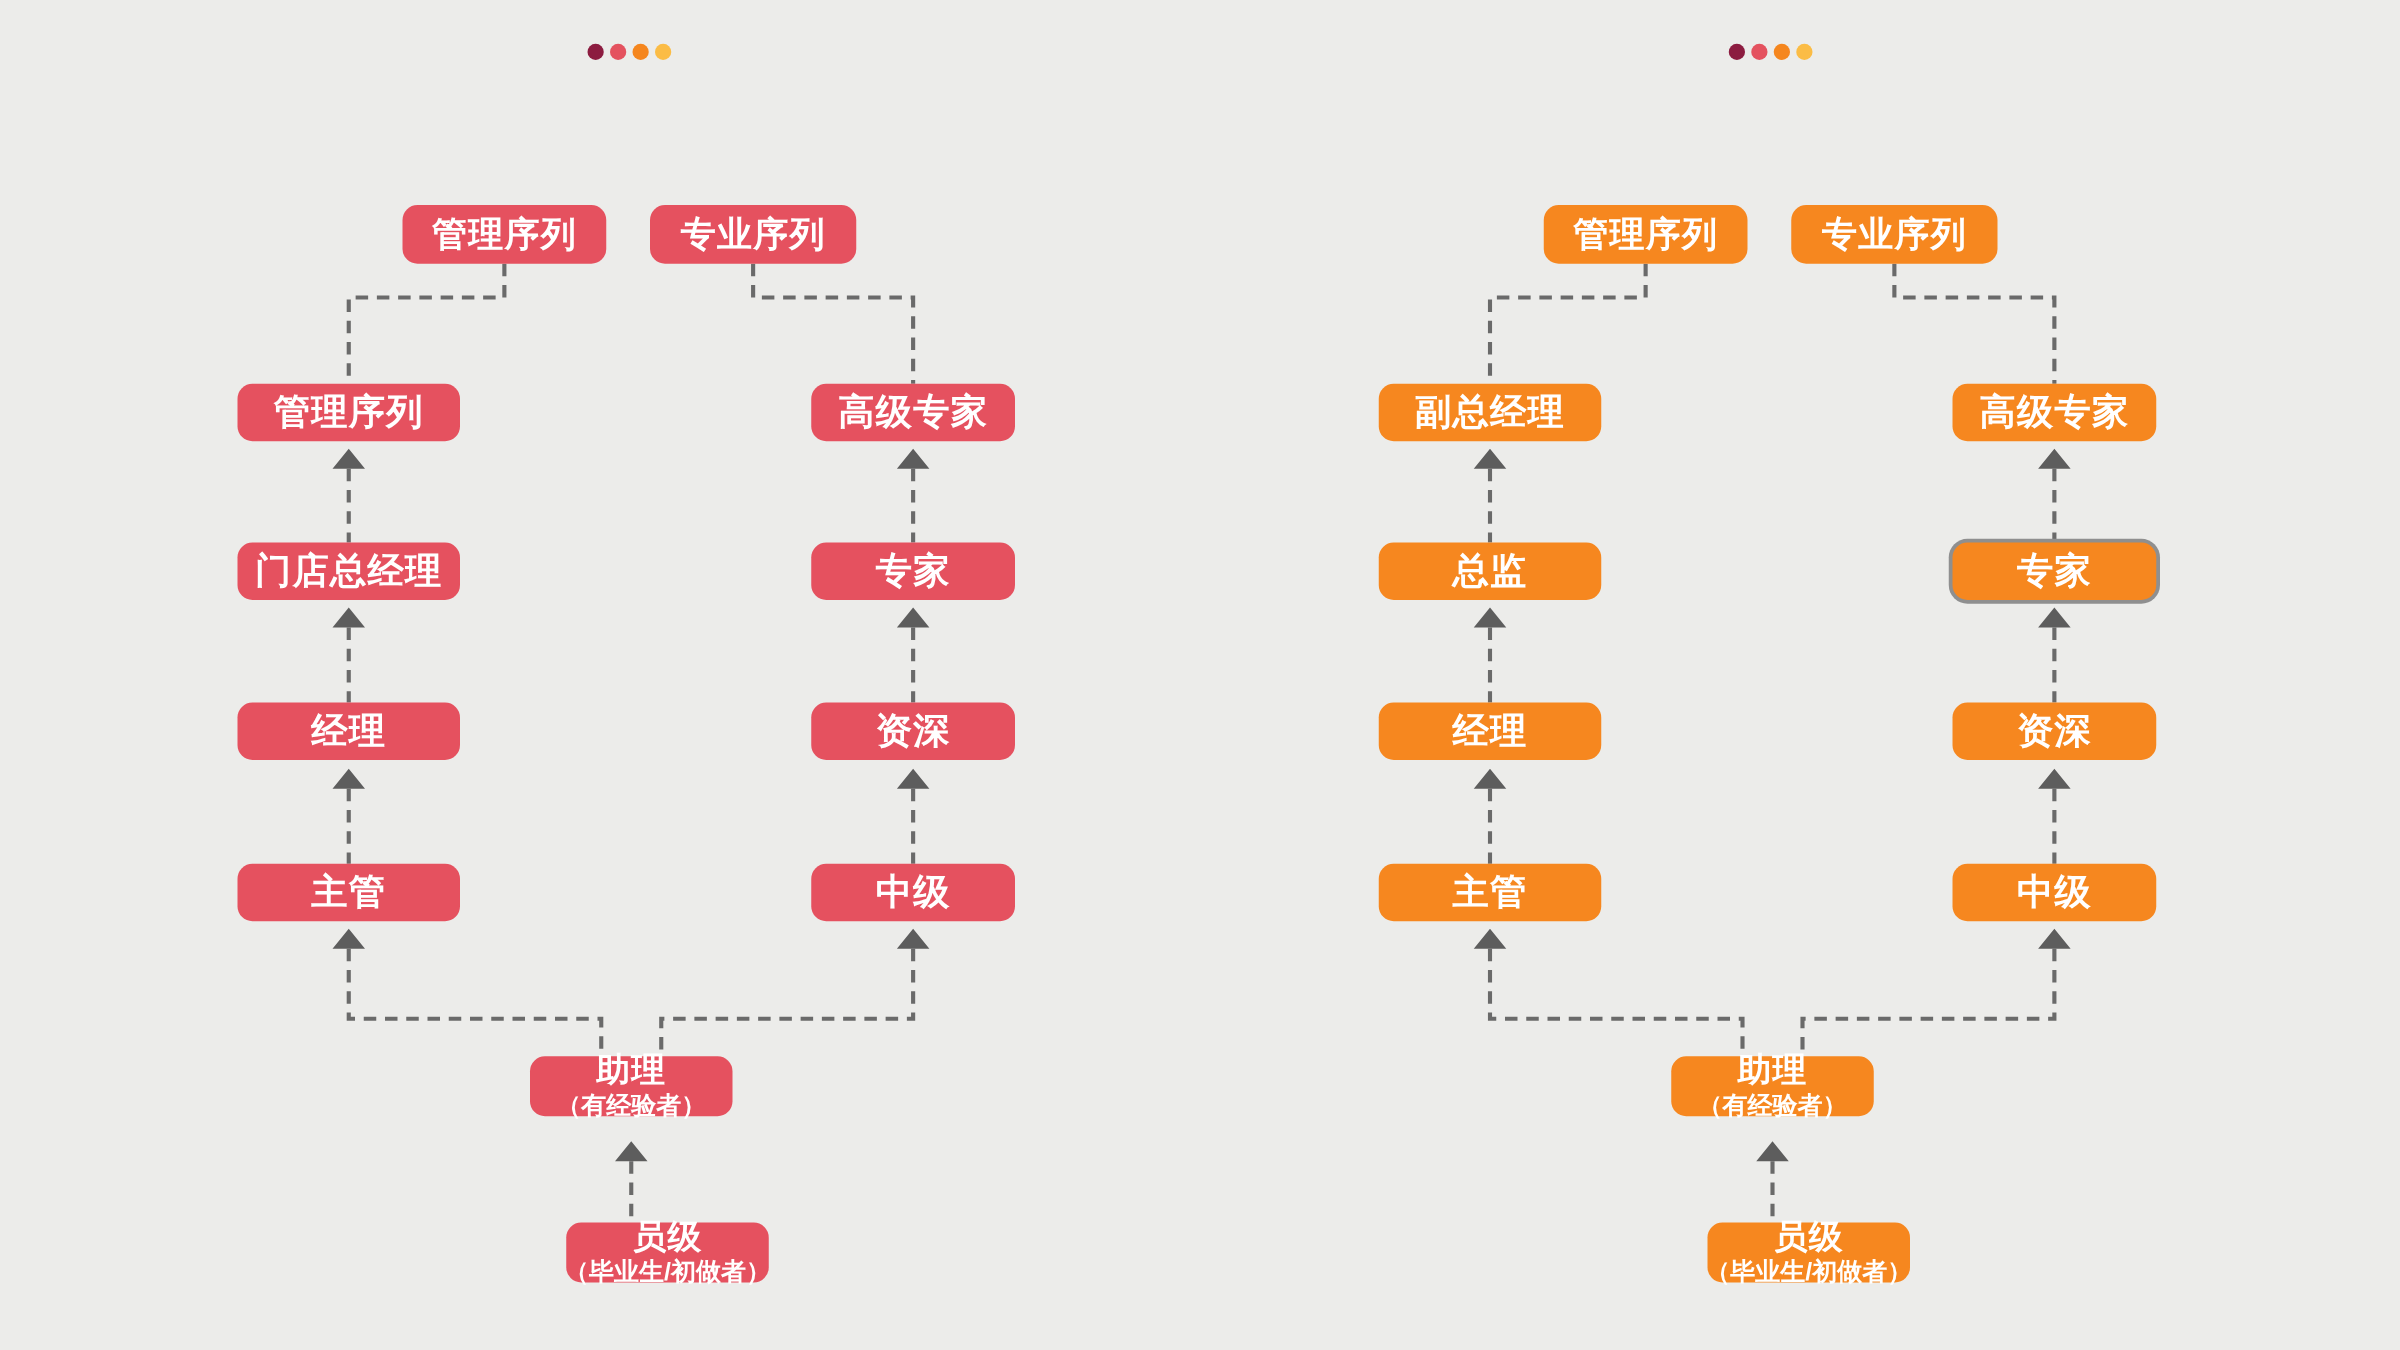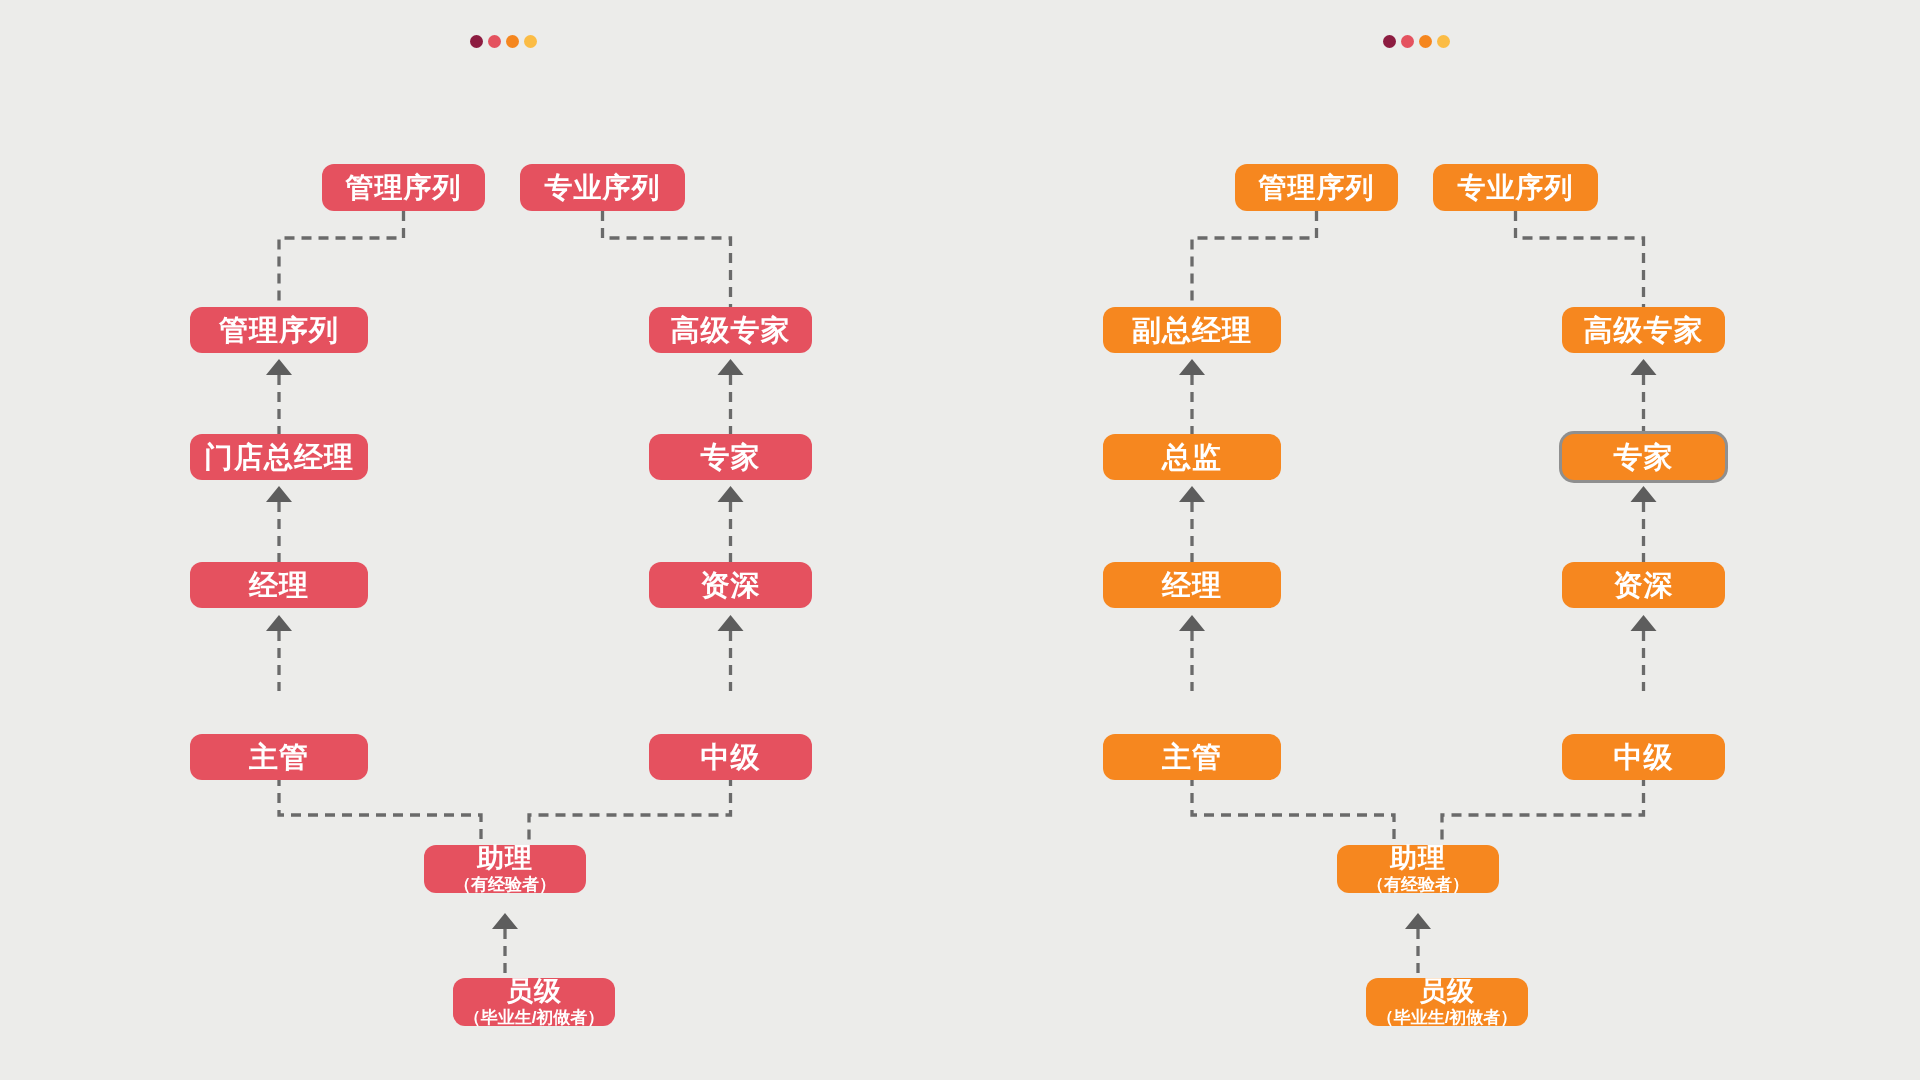--- a/index.html
+++ b/index.html
@@ -29,34 +29,34 @@
   .node{
     position:absolute;z-index:2;
     border-radius:12px;
     display:flex;align-items:center;justify-content:center;flex-direction:column;
     color:#fff;font-weight:bold;font-size:29px;letter-spacing:1px;
     text-align:center;line-height:1.05;
   }
   .red{background:#E5515F;}
   .orange{background:#F6871F;}
   .outlined{box-shadow:0 0 0 3px #8F8F8F;}
-  .node .note{font-size:17px;letter-spacing:0;margin-top:4px;white-space:nowrap;}
+  .node .note{font-size:20px;letter-spacing:0;margin-top:4px;white-space:nowrap;}
   .node .main{font-size:27px;}
   
   .seq{height:47px;top:164px;font-size:28px;}
   .l-seq-m{left:322px;width:163px;}
   .l-seq-p{left:520px;width:165px;}
   .r-seq-m{left:1235px;width:163px;}
   .r-seq-p{left:1433px;width:165px;}
   
   .colA{left:190px;width:178px;height:46px;}
   .colB{left:649px;width:163px;height:46px;}
   .colA2{left:1103px;width:178px;height:46px;}
   .colB2{left:1562px;width:163px;height:46px;}
-  .row1{top:307px;} .row2{top:434px;} .row3{top:562px;} .row4{top:691px;margin-top:43px;}
+  .row1{top:307px;} .row2{top:434px;} .row3{top:562px;} .row4{top:691px;}
   
   .entry{width:162px;height:48px;}
   .l-entry{left:424px;}
   .r-entry{left:1337px;}
   .rowAssist{top:845px;} .rowStaff{top:978px;margin-left:29px;}
 </style>
 </head>
 <body>
 
 <div class="stage">

